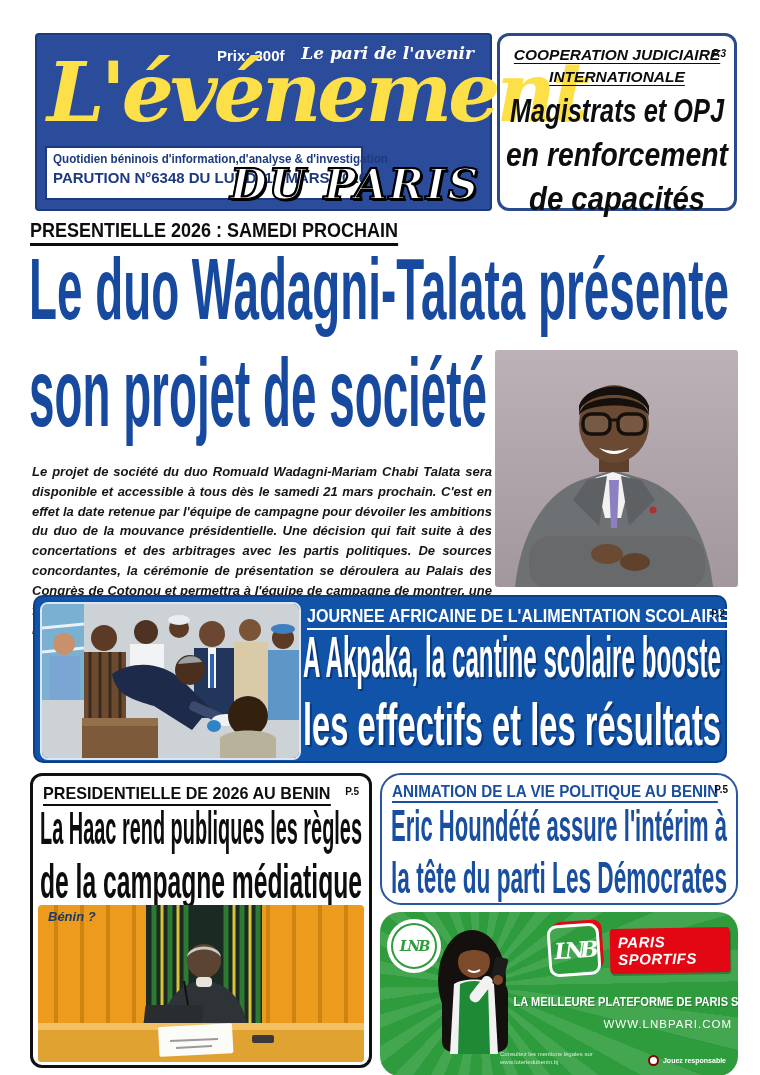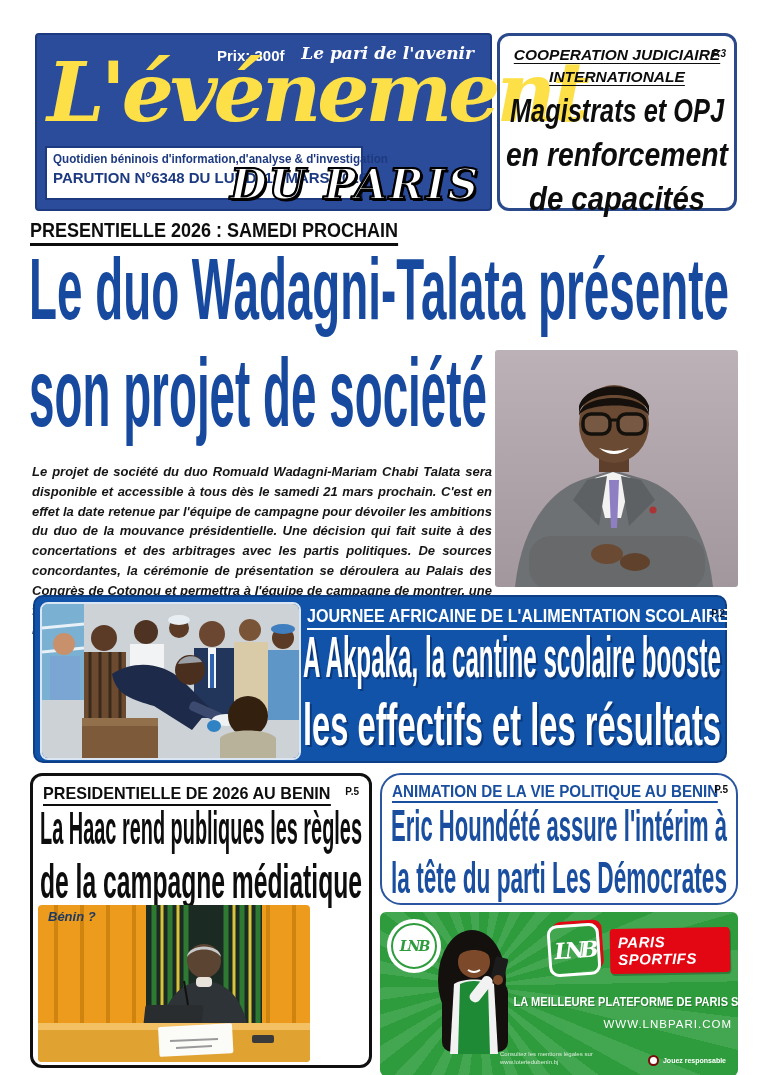--- a/index.html
+++ b/index.html
@@ -57,28 +57,28 @@
   .band{left:33px;top:595px;width:694px;height:168px;background:#1053A8;
         border:2px solid #0c3f86;border-radius:10px;box-sizing:border-box;}
   .band-pref{right:0;top:11px;color:#081c38;}
   .band-photo{left:5px;top:5px;width:257px;height:154px;border:2px solid #dbe6f5;
               border-radius:8px;overflow:hidden;}
 
   
   .box-bl{left:30px;top:773px;width:342px;height:295px;border:3px solid #101010;
           border-radius:12px;box-sizing:border-box;}
   .bl-pref{right:10px;top:10px;color:#0d0d0d;}
-  .bl-photo{left:5px;top:129px;width:272px;height:157px;border-radius:4px;overflow:hidden;}
+  .bl-photo{left:5px;top:129px;width:326px;height:157px;border-radius:4px;overflow:hidden;}
 
   .box-br{left:380px;top:773px;width:358px;height:132px;border:2px solid #2a55a0;
           border-radius:21px;box-sizing:border-box;}
   .br-pref{right:8px;top:9px;color:#0d0d0d;}
 
   
-  .ad{left:380px;top:912px;width:358px;height:164px;border-radius:6px;overflow:hidden;
+  .ad{left:380px;top:912px;width:358px;height:164px;border-radius:20px;overflow:hidden;
       background:
         repeating-conic-gradient(from -8deg at 28% 45%, rgba(255,255,255,.10) 0 7deg, rgba(255,255,255,0) 7deg 15deg),
         #2E9C3C;}
   .ad-circle{left:7px;top:7px;width:54px;height:54px;background:#fff;border-radius:50%;
              display:flex;align-items:center;justify-content:center;}
   .ad-circle-inner{width:42px;height:42px;border:2px solid #2E9C3C;border-radius:50%;
                    display:flex;align-items:center;justify-content:center;}
   .ad-circle-mono{color:#2E9C3C;font-family:"DejaVu Serif",serif;font-weight:bold;
                   font-style:italic;font-size:14px;letter-spacing:-2px;}
   .ad-logo-row{left:168px;top:12px;display:flex;align-items:center;gap:10px;}

